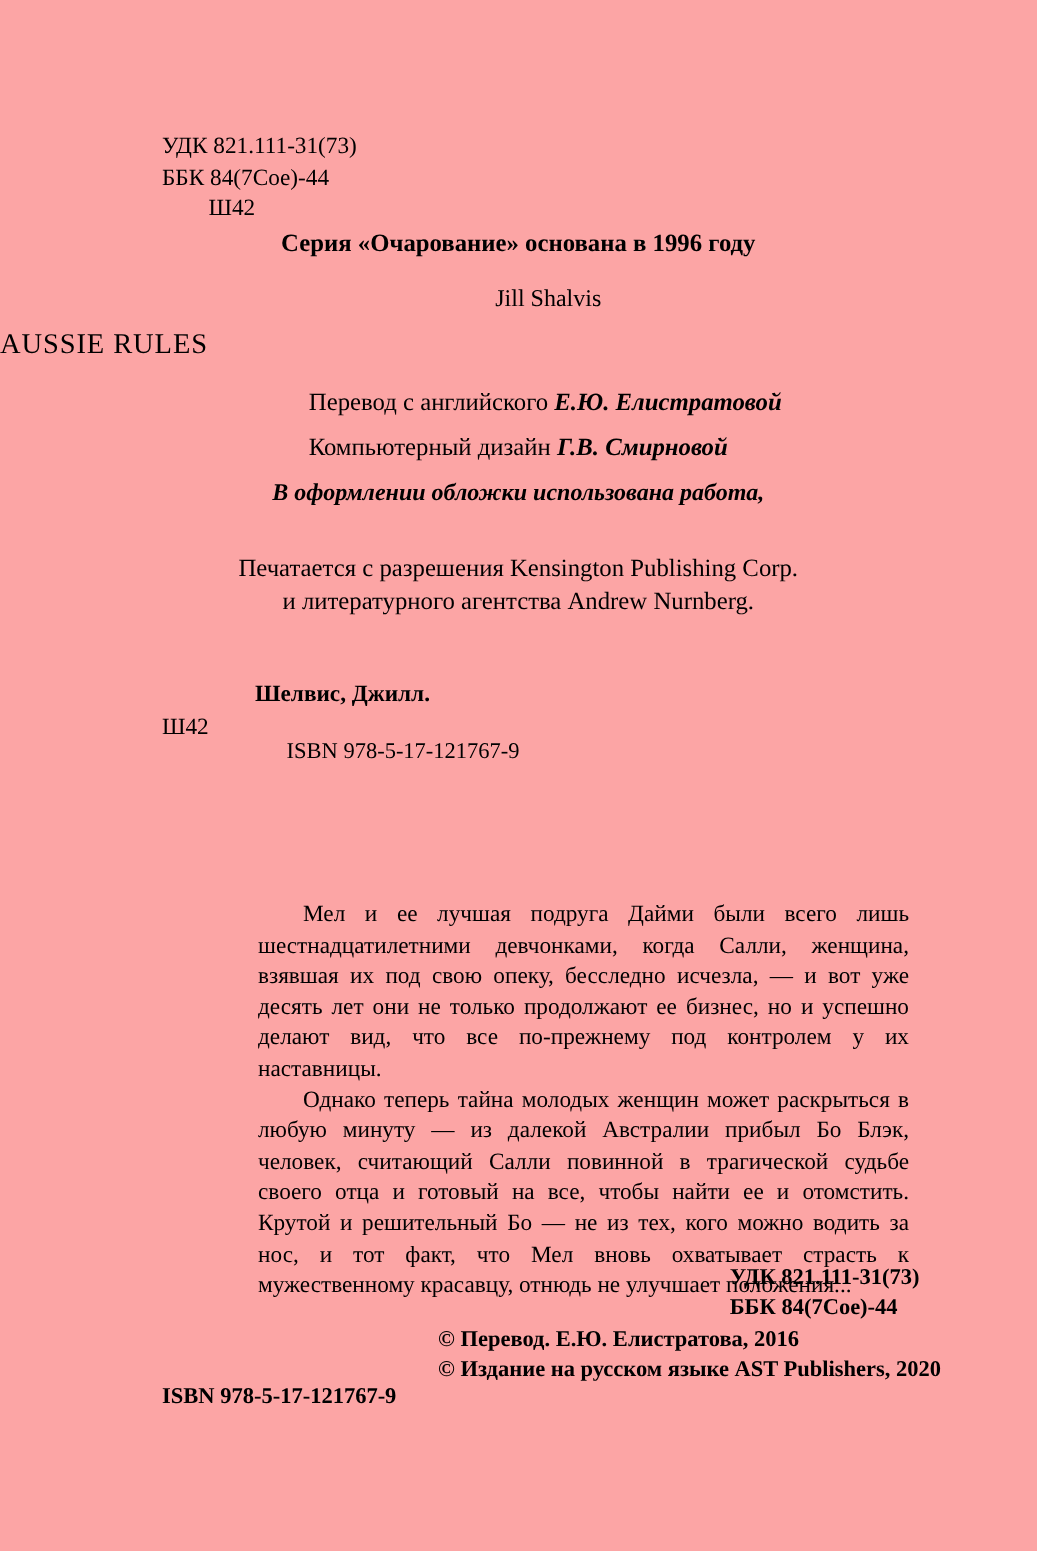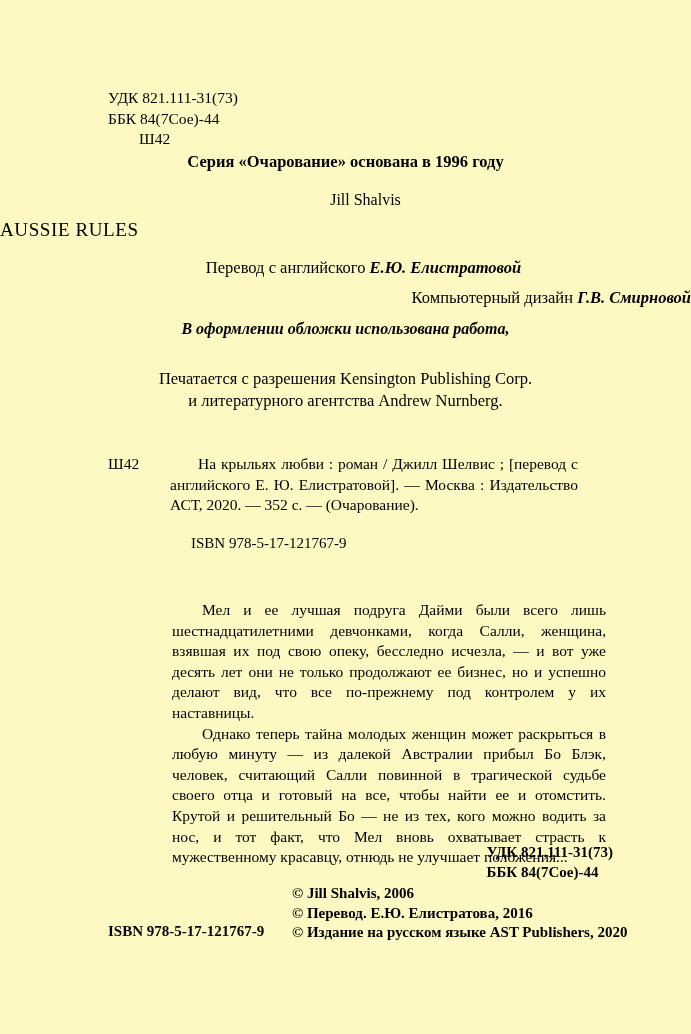--- a/index.html
+++ b/index.html
@@ -11,21 +11,21 @@
     width: 691px;
     height: 1034px;
     position: relative;
     font-family: "Liberation Serif", "DejaVu Serif", serif;
     color: #000000;
     -webkit-font-smoothing: antialiased;
   }
   .page {
     position: absolute;
     inset: 0;
-    background: #fef9c3;
+    background: #fca5a5;
   }
 
   
   .class-block {
     position: absolute;
     left: 108px;
     top: 88px;
     font-size: 15.5px;
     line-height: 20.5px;
     white-space: nowrap;
@@ -62,21 +62,21 @@
   }
 
   
   .credit {
     position: absolute;
     left: 0; right: 0;
     text-align: center;
     font-size: 16.5px;
   }
   .credit-translator { top: 258px; padding-left: 36px; }
-  .credit-designer  { top: 288px; text-align: right; }
+  .credit-designer  { top: 288px; }
   .credit .person {
     font-style: italic;
     font-weight: bold;
   }
 
   .cover-note {
     position: absolute;
     left: 0; right: 0;
     top: 318px;
     text-align: center;
@@ -203,38 +203,37 @@
   <div class="cover-note">
     <div>В оформлении обложки использована работа,</div>
   </div>
 
   <div class="permission">
     <div>Печатается с разрешения Kensington Publishing Corp.</div>
     <div>и литературного агентства Andrew Nurnberg.</div>
   </div>
 
   <div class="cip">
+    <div class="cip-author">Шелвис, Джилл.</div>
     <div class="cip-body">
       <span class="cip-shelf">Ш42</span>
-      <div class="cip-text">На крыльях любви : роман / Джилл Шелвис ; [перевод с английского Е. Ю. Елистратовой]. — Москва : Издательство АСТ, 2020. — 352 с. — (Очарование).</div>
     </div>
     <div class="cip-isbn">ISBN 978-5-17-121767-9</div>
   </div>
 
   <div class="annotation">
     <p>Мел и ее лучшая подруга Дайми были всего лишь шестнадцатилетними девчонками, когда Салли, женщина, взявшая их под свою опеку, бесследно исчезла, — и вот уже десять лет они не только продолжают ее бизнес, но и успешно делают вид, что все по-прежнему под контролем у их наставницы.</p>
     <p>Однако теперь тайна молодых женщин может раскрыться в любую минуту — из далекой Австралии прибыл Бо Блэк, человек, считающий Салли повинной в трагической судьбе своего отца и готовый на все, чтобы найти ее и отомстить. Крутой и решительный Бо — не из тех, кого можно водить за нос, и тот факт, что Мел вновь охватывает страсть к мужественному красавцу, отнюдь не улучшает положения...</p>
   </div>
 
   <div class="colophon-class">
     <div>УДК 821.111-31(73)</div>
     <div>ББК 84(7Сое)-44</div>
   </div>
 
   <div class="colophon-rights">
-    <div>© Jill Shalvis, 2006</div>
     <div>© Перевод. Е.Ю. Елистратова, 2016</div>
     <div>© Издание на русском языке AST Publishers, 2020</div>
   </div>
 
   <div class="colophon-isbn">ISBN 978-5-17-121767-9</div>
 
 </div>
 
 </body></html>

